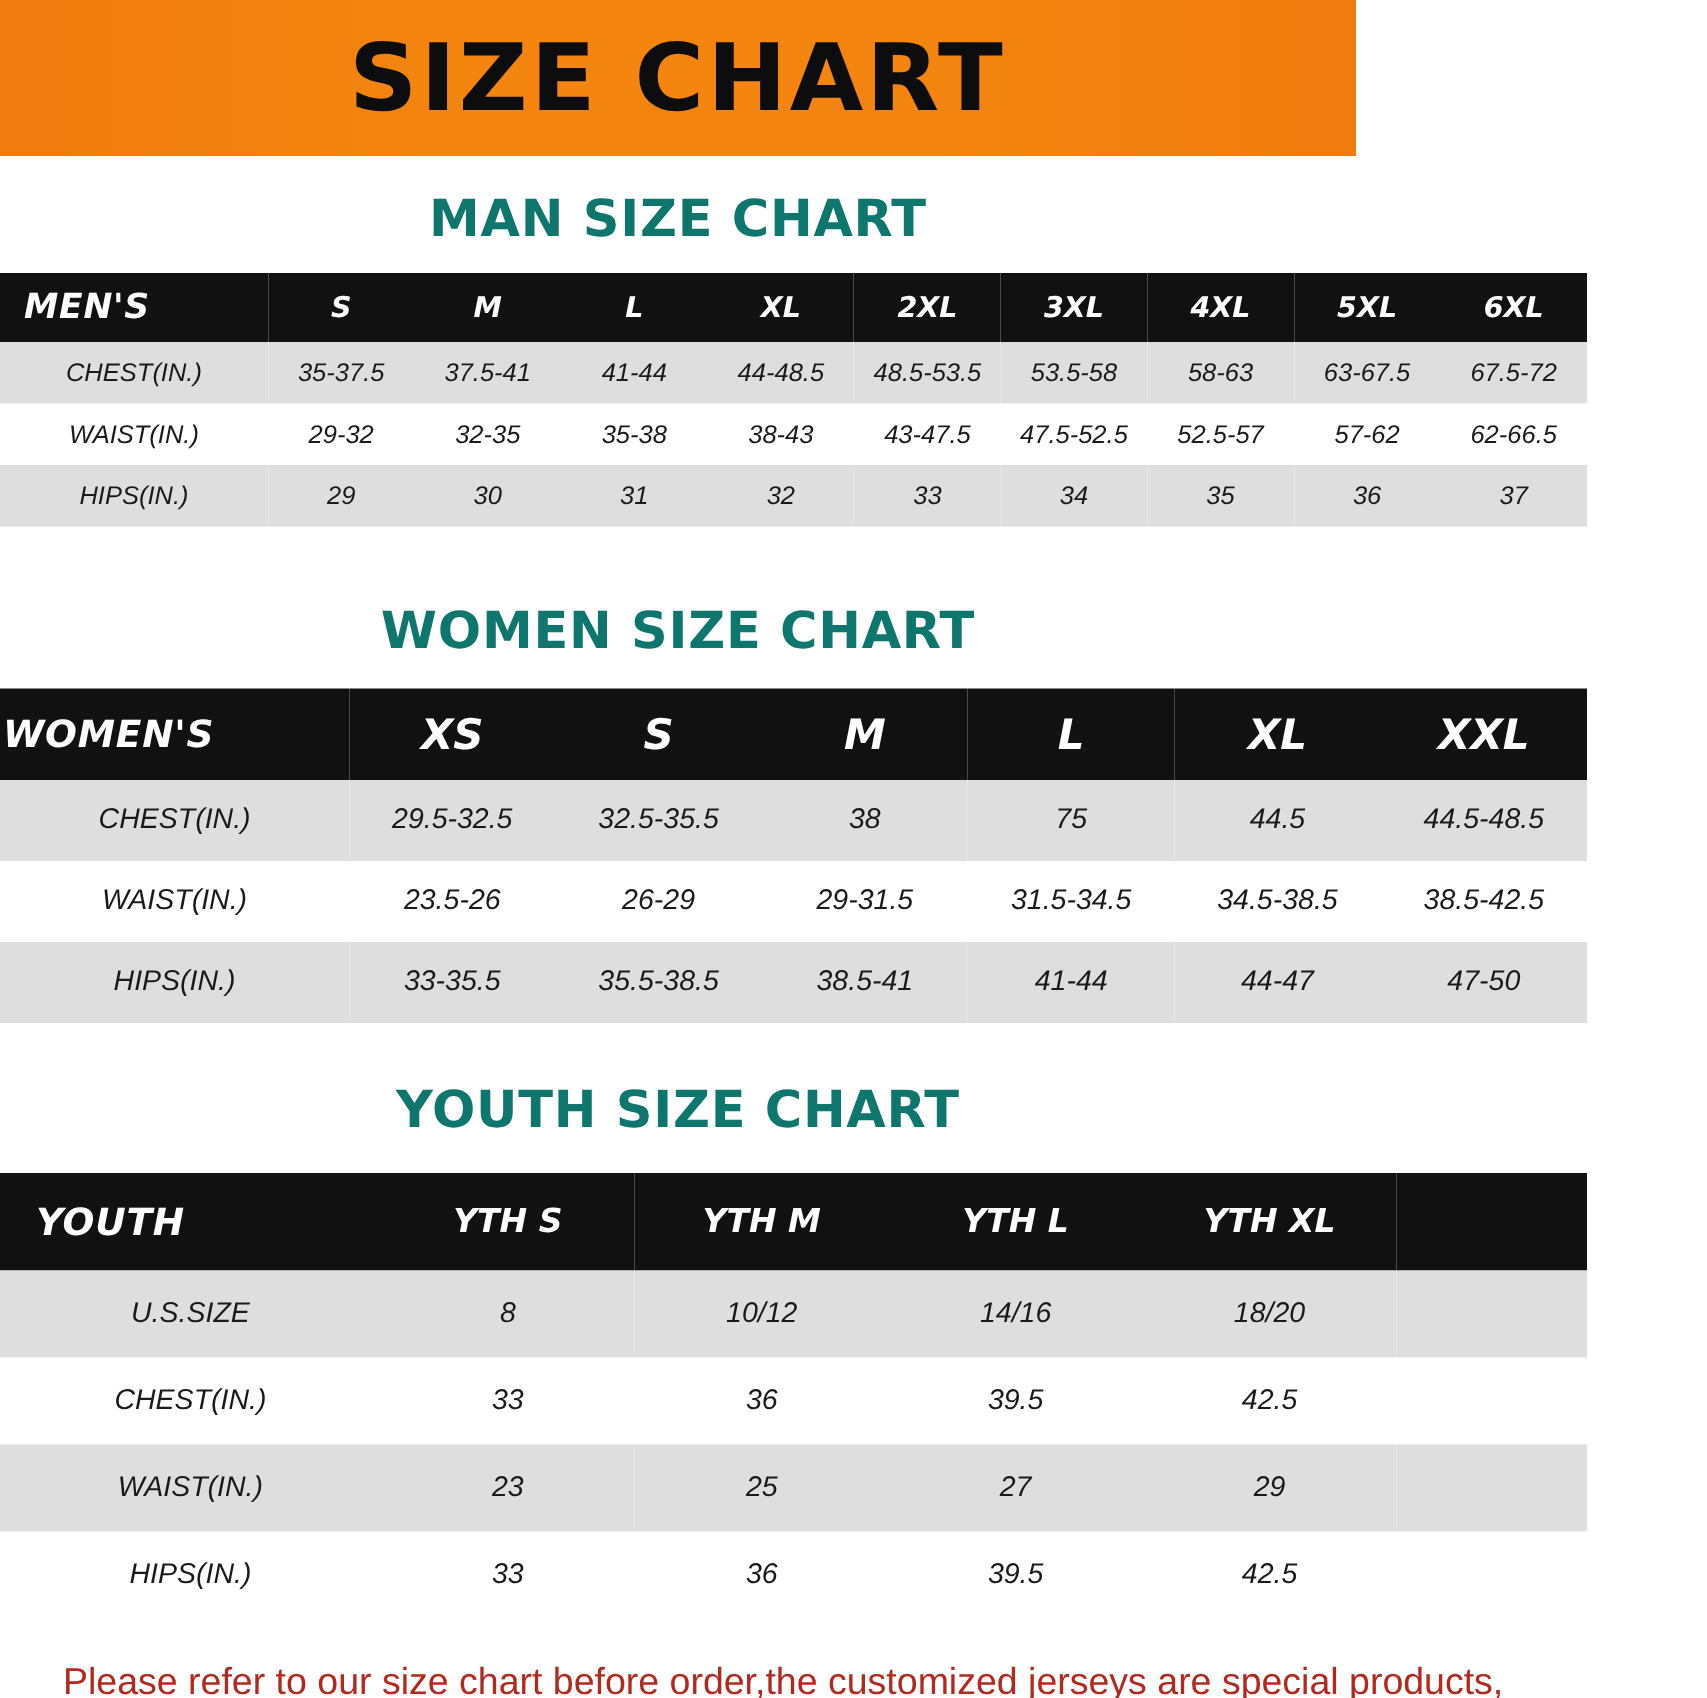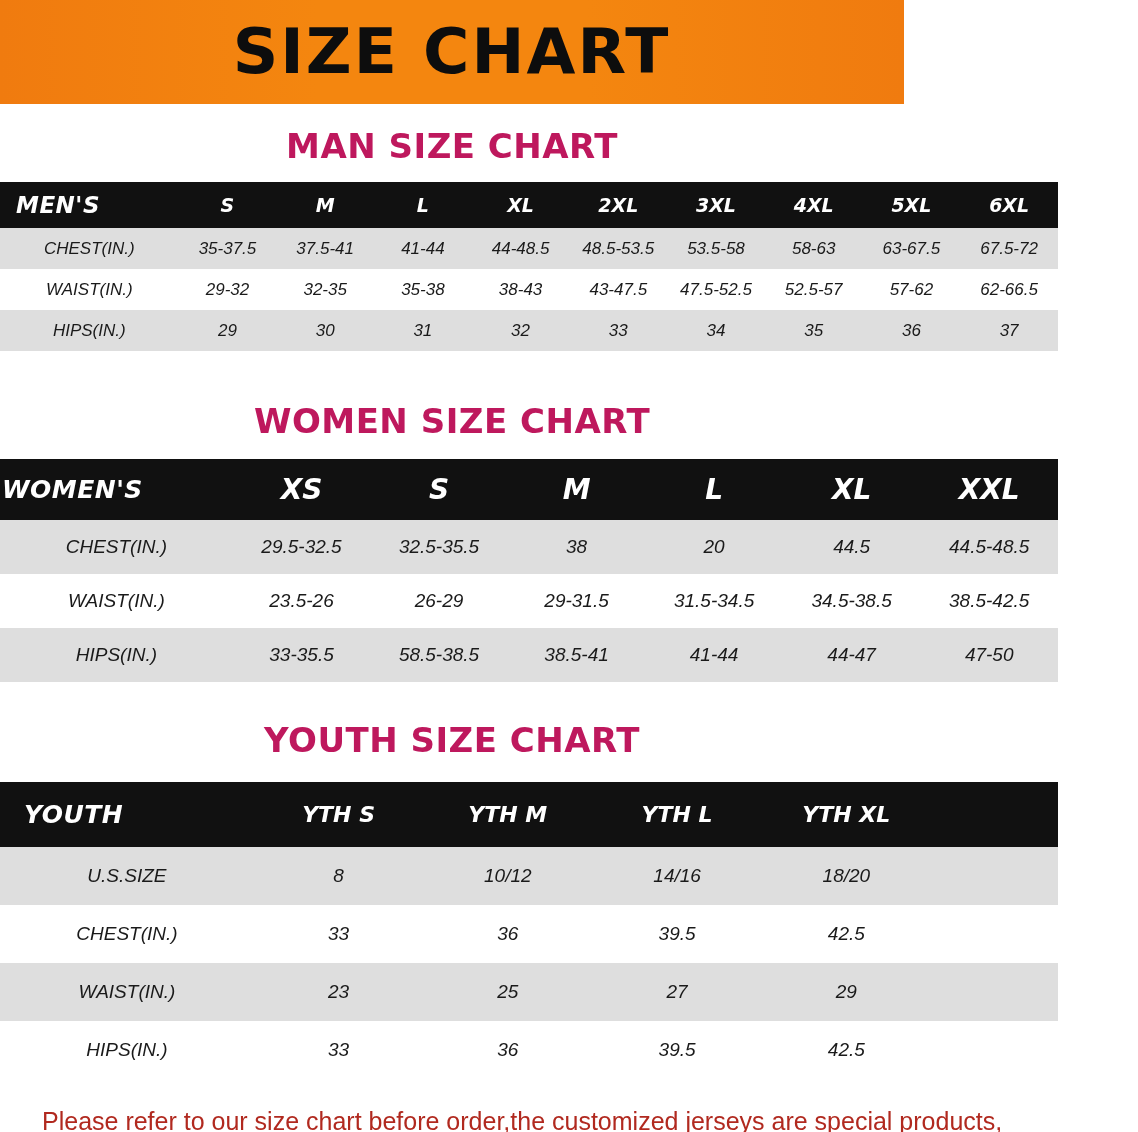--- a/index.html
+++ b/index.html
@@ -37,21 +37,21 @@
     line-height: 1;
     transform: scaleX(1.02);
   }
 
   
   .section-title {
     text-align: center;
     font-family: "DejaVu Sans", sans-serif;
     font-weight: bold;
     font-size: 34px;
-    color: #be185d;
+    color: #0f766e;
     letter-spacing: 0.5px;
   }
   .t-man   { margin-top: 22px; }
   .t-women { margin-top: 50px; }
   .t-youth { margin-top: 38px; }
 
   
   .table-wrap {
     margin: 0 auto;
     width: 1058px;
@@ -221,37 +221,37 @@
           <th>XL</th>
           <th>XXL</th>
         </tr>
       </thead>
       <tbody>
         <tr class="shade">
           <td class="rowhead">CHEST(IN.)</td>
           <td>29.5-32.5</td>
           <td>32.5-35.5</td>
           <td>38</td>
-          <td>20</td>
+          <td>75</td>
           <td>44.5</td>
           <td>44.5-48.5</td>
         </tr>
         <tr class="plain">
           <td class="rowhead">WAIST(IN.)</td>
           <td>23.5-26</td>
           <td>26-29</td>
           <td>29-31.5</td>
           <td>31.5-34.5</td>
           <td>34.5-38.5</td>
           <td>38.5-42.5</td>
         </tr>
         <tr class="shade">
           <td class="rowhead">HIPS(IN.)</td>
           <td>33-35.5</td>
-          <td>58.5-38.5</td>
+          <td>35.5-38.5</td>
           <td>38.5-41</td>
           <td>41-44</td>
           <td>44-47</td>
           <td>47-50</td>
         </tr>
       </tbody>
     </table>
   </div>
 
   <div class="section-title t-youth">YOUTH SIZE CHART</div>

